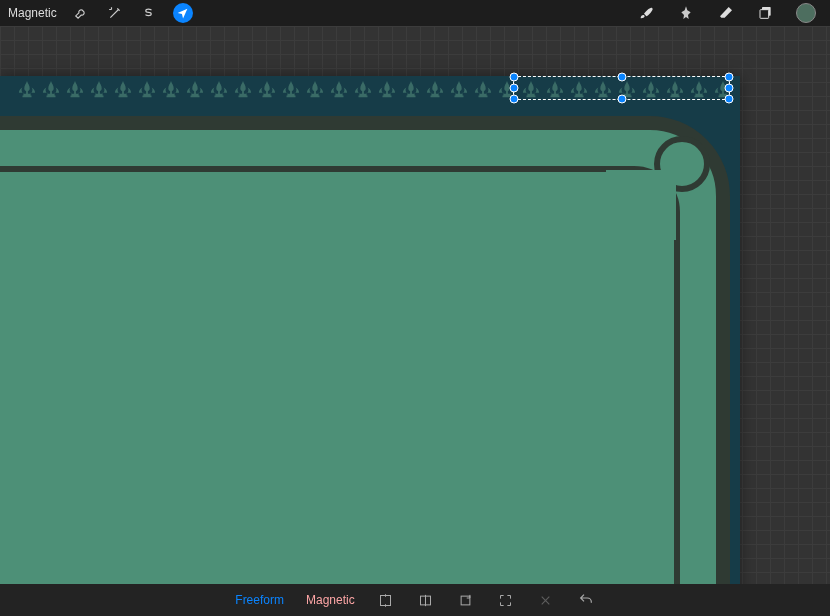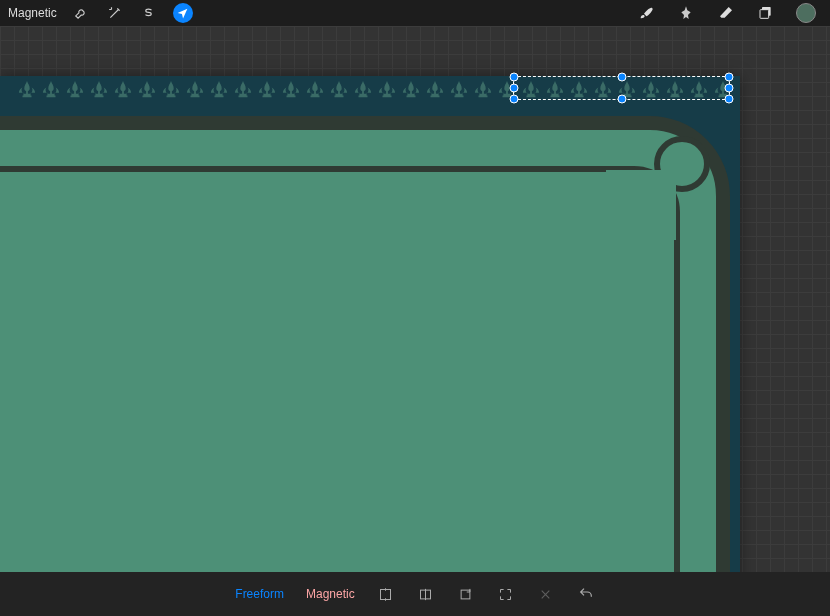--- a/index.html
+++ b/index.html
@@ -83,21 +83,21 @@
   }
   .sel-handle {
     position: absolute; width: 9px; height: 9px;
     background: #0a84ff; border: 1.5px solid #fff; border-radius: 50%;
     transform: translate(-50%, -50%);
     cursor: pointer;
   }
 
   
   .bottombar {
-    position: absolute; bottom: 0; left: 0; right: 0; height: 44px;
+    position: absolute; bottom: 0; left: 0; right: 0; height: 32px;
     background: #232323; display: flex; align-items: center; justify-content: center;
     gap: 22px; z-index: 50;
   }
   .mode { font-size: 12px; color: #fca5a5; cursor: pointer; }
   .mode.active { color: #0a84ff; }
   .ba-icon { width: 18px; height: 18px; display: flex; align-items: center; justify-content: center; cursor: pointer; opacity: .8; }
   .ba-icon.dim { opacity: .35; }
 
   svg { display: block; }
 </style>

